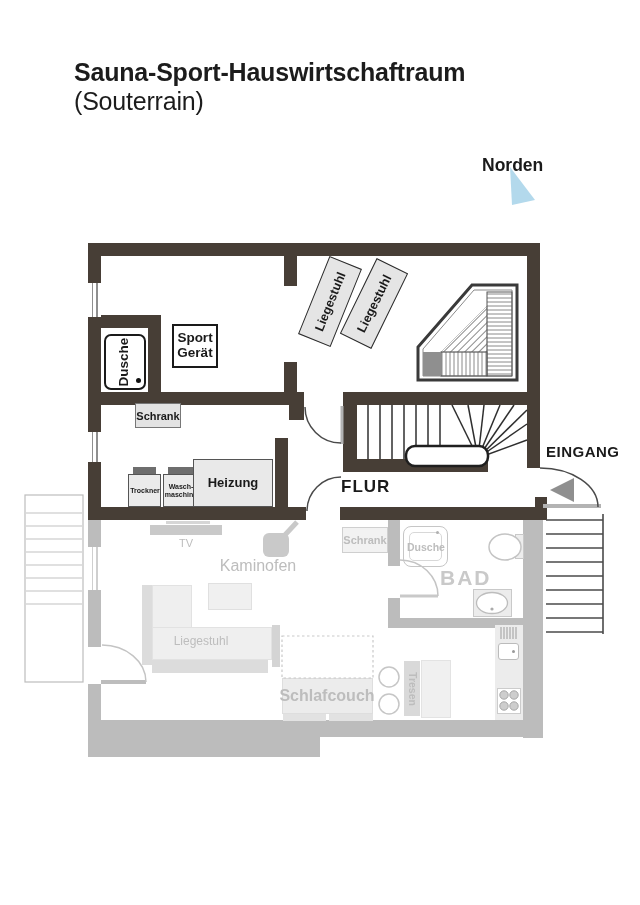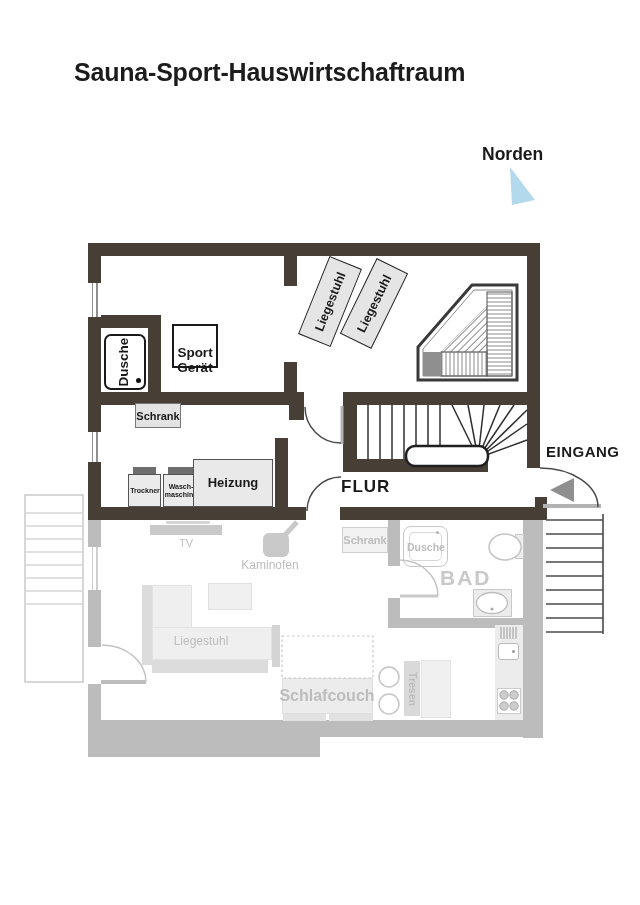--- a/index.html
+++ b/index.html
@@ -26,42 +26,43 @@
   .lounger{position:absolute;box-sizing:border-box;background:#e5e5e5;border:1.5px solid #2b2b2b;
            display:flex;align-items:center;justify-content:center;font-weight:bold;font-size:12.5px;color:#1a1a1a;}
 </style>
 </head>
 <body>
 
 <div id="canvas">
 
   <div class="title">
     <div class="b">Sauna-Sport-Hauswirtschaftraum</div>
-  </div>
-  <div class="lbl" style="left:482px;top:145px;font-size:17.5px;">Norden</div>
+    <div>(Souterrain)</div>
+  </div>
+  <div class="lbl" style="left:482px;top:156px;font-size:17.5px;">Norden</div>
 
   <div class="gwall" style="left:88px;top:520px;width:13px;height:127px;"></div>
   <div class="win" style="left:88px;top:547px;width:13px;height:43px;">
     <span class="wl" style="left:3.5px;background:#cfcfcf;"></span>
       <span class="wl" style="left:8px;background:#cfcfcf;"></span>
   </div>
   <div class="gwall" style="left:88px;top:684px;width:13px;height:51px;"></div>
   <div class="gwall" style="left:88px;top:720px;width:232px;height:37px;"></div>
   <div class="gwall" style="left:310px;top:720px;width:233px;height:17px;"></div>
   <div class="gwall" style="left:523px;top:520px;width:20px;height:218px;"></div>
   <div class="gwall" style="left:388px;top:520px;width:12px;height:46px;"></div>
   <div class="gwall" style="left:388px;top:598px;width:12px;height:30px;"></div>
   <div class="gwall" style="left:388px;top:618px;width:135px;height:10px;"></div>
 
   <div class="box" style="left:150px;top:525px;width:72px;height:10px;background:#c9c9c9;"></div>
   <div class="box" style="left:166px;top:521px;width:44px;height:3px;background:#d6d6d6;"></div>
   <div class="glbl ctr" style="left:186px;top:543px;font-size:11px;">TV</div>
 
   <div class="box" style="left:263px;top:533px;width:26px;height:24px;background:#c9c9c9;border-radius:6px;"></div>
-  <div class="glbl ctr" style="left:270px;top:566px;font-size:12px;">Kaminofen</div>
+  <div class="glbl ctr" style="left:258px;top:566px;font-size:16px;">Kaminofen</div>
 
   <div class="box" style="left:342px;top:527px;width:46px;height:26px;background:#f2f2f2;border:1.5px solid #cfcfcf;"></div>
   <div class="glbl ctr" style="left:365px;top:540px;font-size:11px;font-weight:600;">Schrank</div>
 
   <div class="box" style="left:403px;top:526px;width:45px;height:41px;background:#fff;border:1.5px solid #c6c6c6;border-radius:8px;"></div>
   <div class="box" style="left:409px;top:532px;width:33px;height:29px;border:1px solid #d8d8d8;border-radius:5px;"></div>
   <div class="box" style="left:436px;top:531px;width:3px;height:3px;background:#b0b0b0;border-radius:50%;"></div>
   <div class="glbl ctr" style="left:426px;top:548px;font-size:10.5px;font-weight:600;">Dusche</div>
 
   <div class="box" style="left:515px;top:534px;width:9px;height:25px;background:#ededed;border:1px solid #c9c9c9;"></div>
@@ -120,21 +121,21 @@
   <div class="wall" style="left:275px;top:438px;width:13px;height:82px;"></div>
   <div class="wall" style="left:343px;top:392px;width:197px;height:13px;"></div>
   <div class="wall" style="left:343px;top:392px;width:14px;height:80px;"></div>
   <div class="wall" style="left:357px;top:459px;width:131px;height:13px;"></div>
 
   <div class="box" style="left:104px;top:334px;width:42px;height:56px;background:#fff;border:2px solid #1a1a1a;border-radius:7px;"></div>
   <div class="box" style="left:136px;top:378px;width:5px;height:5px;background:#111;border-radius:50%;"></div>
   <div class="lbl ctr" style="left:124px;top:362px;font-size:13.5px;transform:translate(-50%,-50%) rotate(-90deg);">Dusche</div>
 
   <div class="box" style="left:172px;top:324px;width:46px;height:44px;background:#fff;border:2px solid #1a1a1a;"></div>
-  <div class="lbl ctr" style="left:195px;top:346px;font-size:13.5px;text-align:center;margin-top:15px;"><span>Sport</span><br><span>Gerät</span></div>
+  <div class="lbl ctr" style="left:195px;top:346px;font-size:13.5px;text-align:center;"><span>Sport</span><br><span>Gerät</span></div>
 
   <div class="box" style="left:135px;top:403px;width:46px;height:25px;background:#e3e3e3;border:1px solid #777;"></div>
   <div class="lbl ctr" style="left:158px;top:416px;font-size:11px;">Schrank</div>
 
   <div class="box" style="left:133px;top:467px;width:23px;height:7px;background:#6e6e6e;"></div>
   <div class="box" style="left:128px;top:474px;width:33px;height:33px;background:#ebebeb;border:1px solid #555;"></div>
   <div class="lbl ctr" style="left:145px;top:491px;font-size:7px;">Trockner</div>
 
   <div class="box" style="left:168px;top:467px;width:26px;height:7px;background:#6e6e6e;"></div>
   <div class="box" style="left:163px;top:474px;width:36px;height:33px;background:#ebebeb;border:1px solid #555;"></div>

